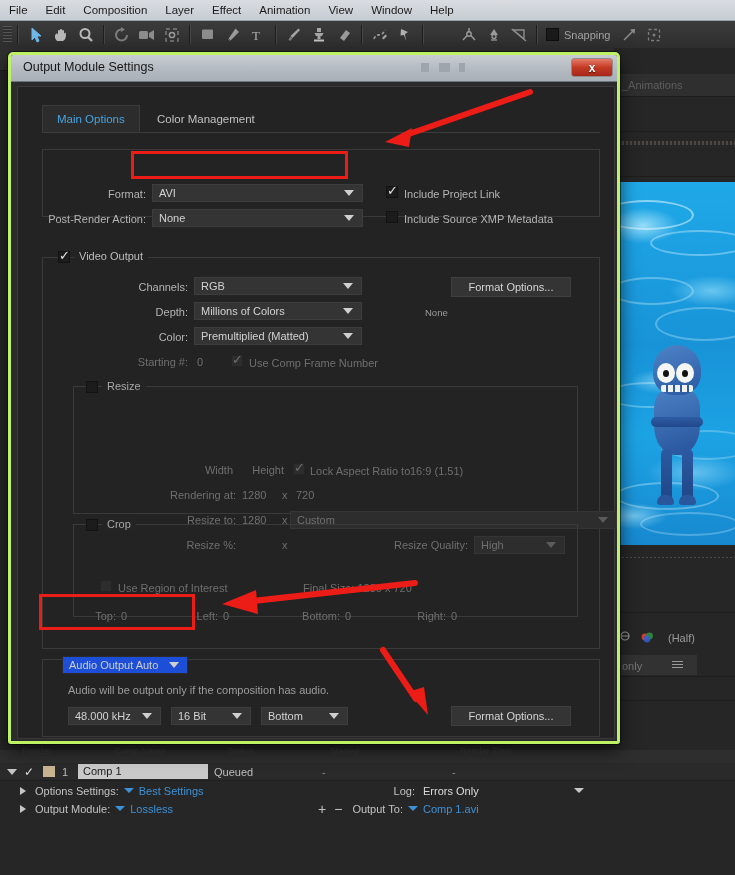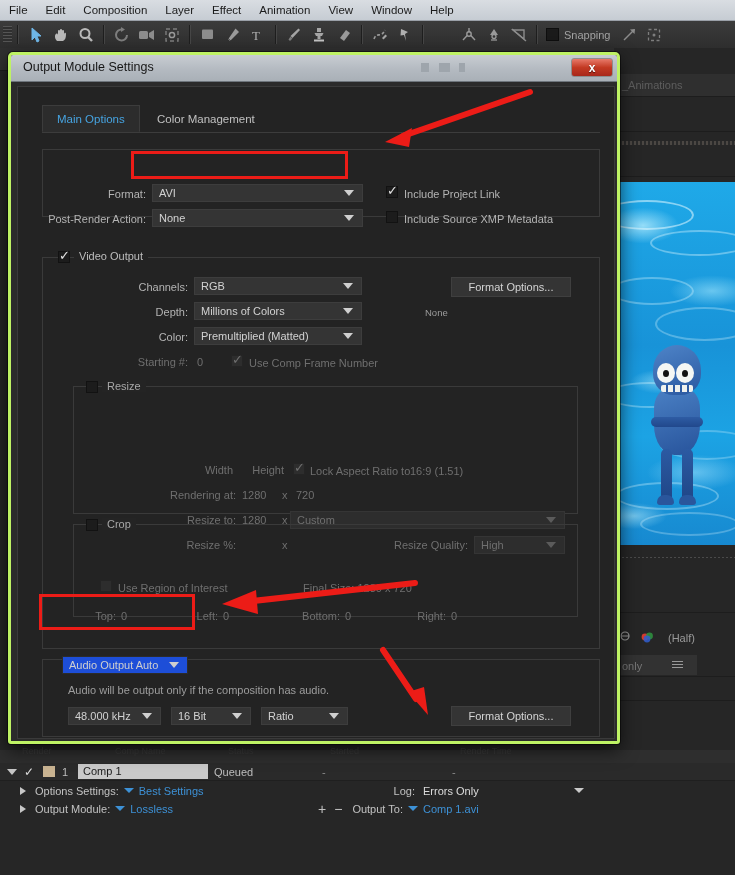--- a/index.html
+++ b/index.html
@@ -528,21 +528,21 @@
 
     <div class="lbl lbl-dim" style="left:108px;top:402px;width:110px;">Rendering at:</div>
     <div class="val val-dim" style="left:224px;top:402px;">1280</div>
     <div class="val val-dim" style="left:264px;top:402px;">x</div>
     <div class="val val-dim" style="left:278px;top:402px;">720</div>
 
     <div class="lbl lbl-dim" style="left:108px;top:427px;width:110px;">Resize to:</div>
     <div class="val val-dim" style="left:224px;top:427px;">1280</div>
     <div class="val val-dim" style="left:264px;top:427px;">x</div>
     <div class="val val-dim" style="left:278px;top:427px;">720</div>
-    <div class="dd dim" style="left:272px;top:424px;width:275px;">
+    <div class="dd dim" style="left:272px;top:424px;width:327px;">
       <div class="dtx">Custom</div>
       <div class="darr"></div>
     </div>
 
     <div class="lbl lbl-dim" style="left:108px;top:452px;width:110px;">Resize %:</div>
     <div class="val val-dim" style="left:264px;top:452px;">x</div>
     <div class="lbl lbl-dim" style="left:355px;top:452px;width:95px;">Resize Quality:</div>
     <div class="dd dim" style="left:456px;top:449px;width:91px;">
       <div class="dtx">High</div>
       <div class="darr"></div>
@@ -574,21 +574,21 @@
 
     <div class="dd" style="left:50px;top:620px;width:93px;">
       <div class="dtx">48.000 kHz</div>
       <div class="darr"></div>
     </div>
     <div class="dd" style="left:153px;top:620px;width:80px;">
       <div class="dtx">16 Bit</div>
       <div class="darr"></div>
     </div>
     <div class="dd" style="left:243px;top:620px;width:87px;">
-      <div class="dtx">Ratio</div>
+      <div class="dtx">Bottom</div>
       <div class="darr"></div>
     </div>
     <div class="btn" style="left:433px;top:619px;width:120px;height:20px;">Format Options...</div>
 
   </div>
 </div>
 
 <div class="redbox" style="left:131px;top:151px;width:217px;height:28px;"></div>
 <div class="redbox" style="left:39px;top:594px;width:156px;height:36px;"></div>
 

